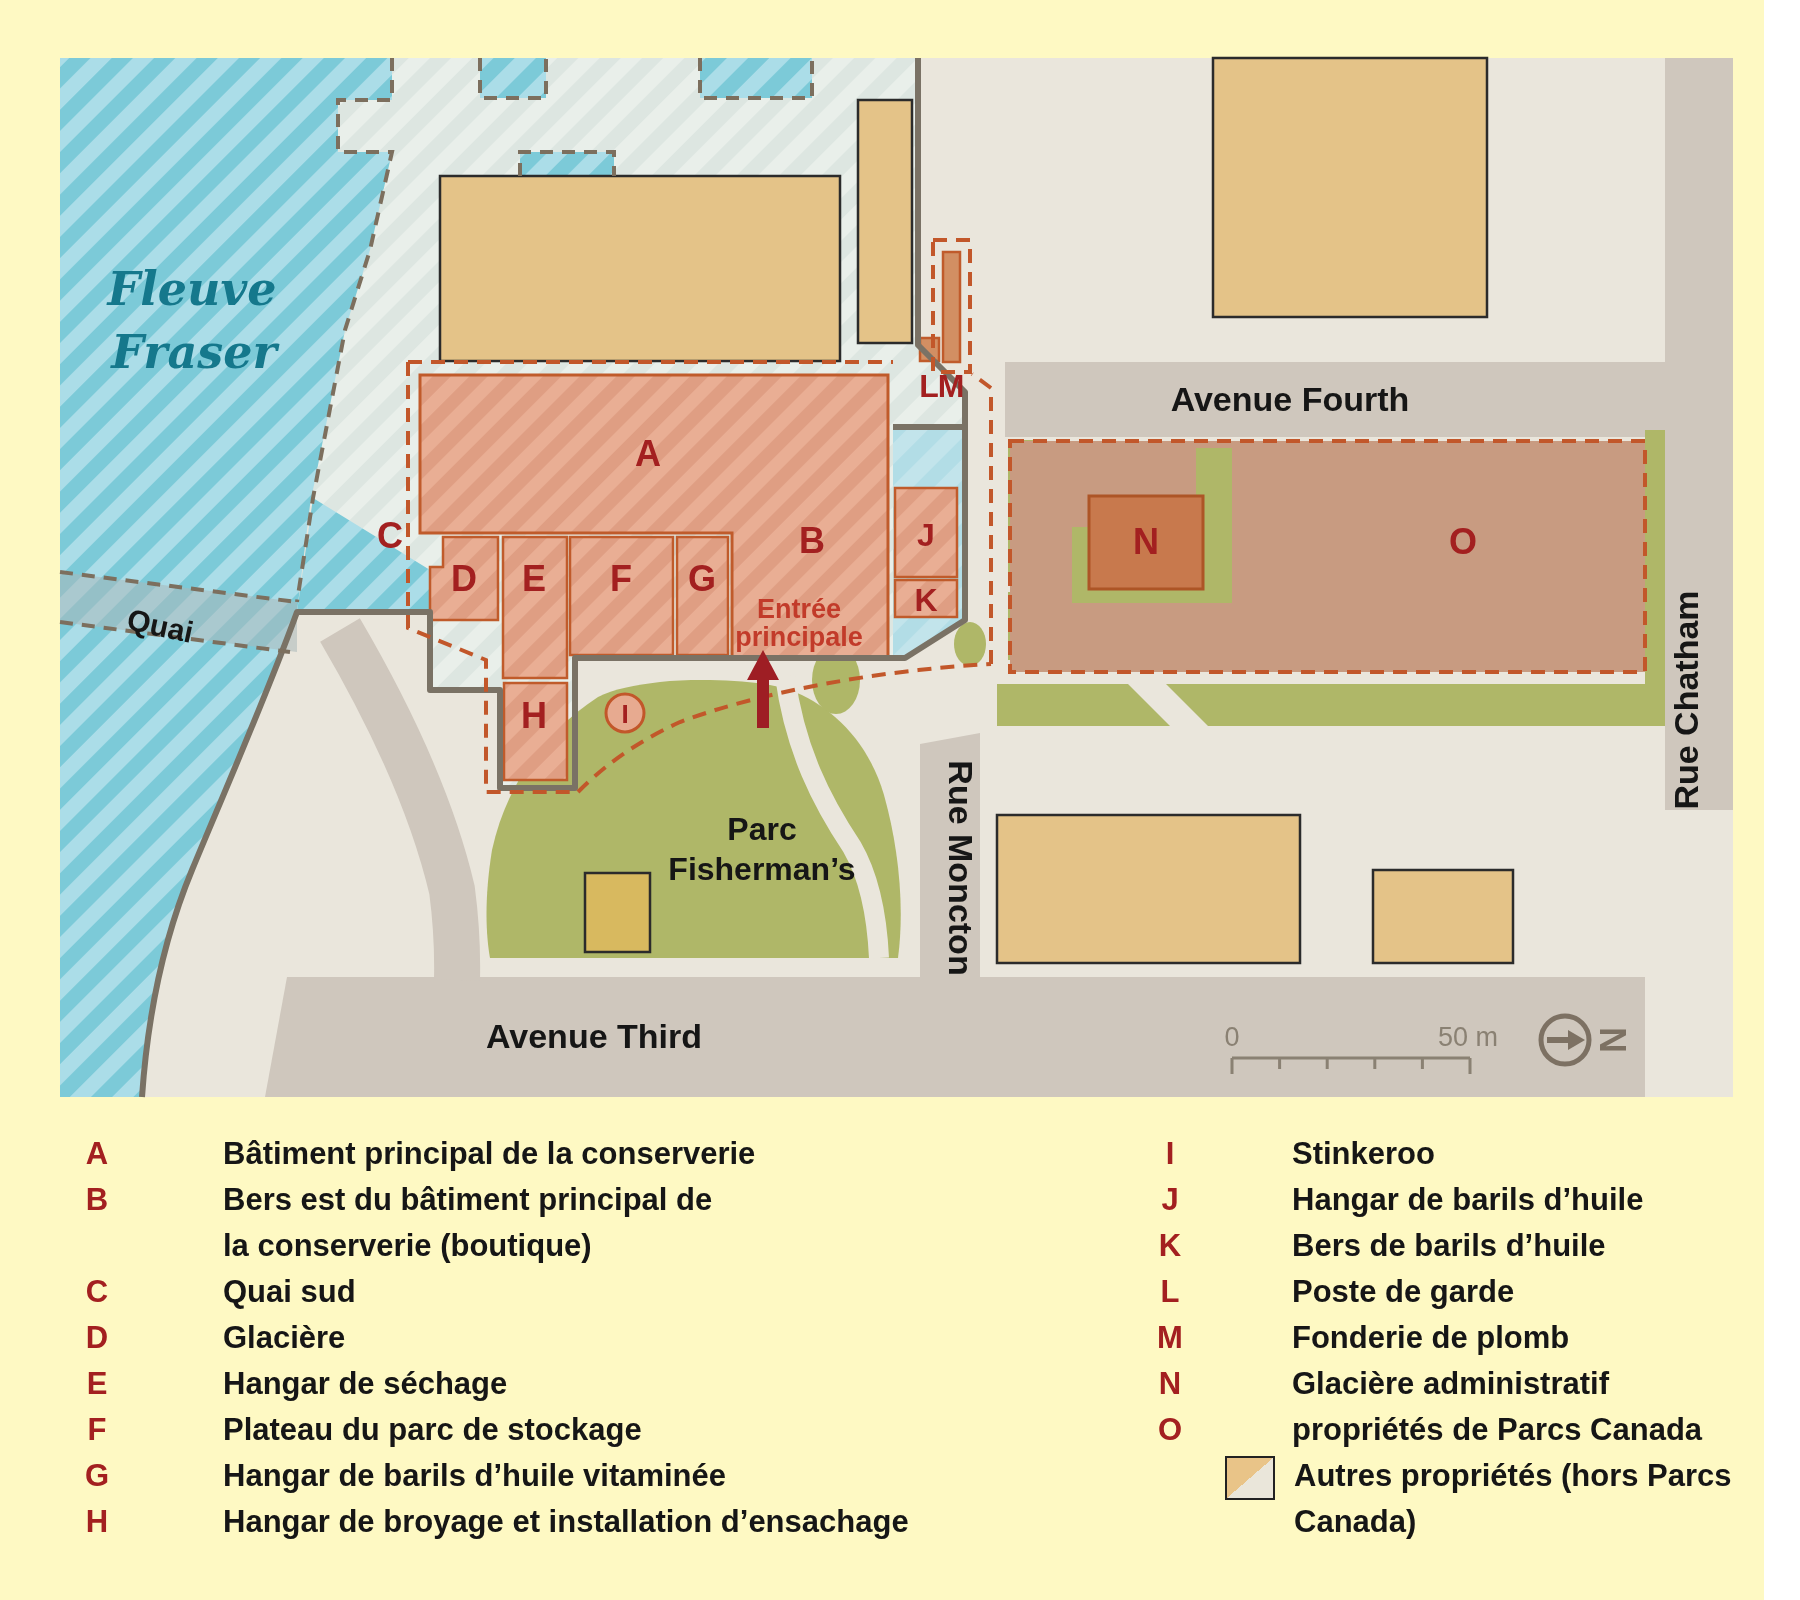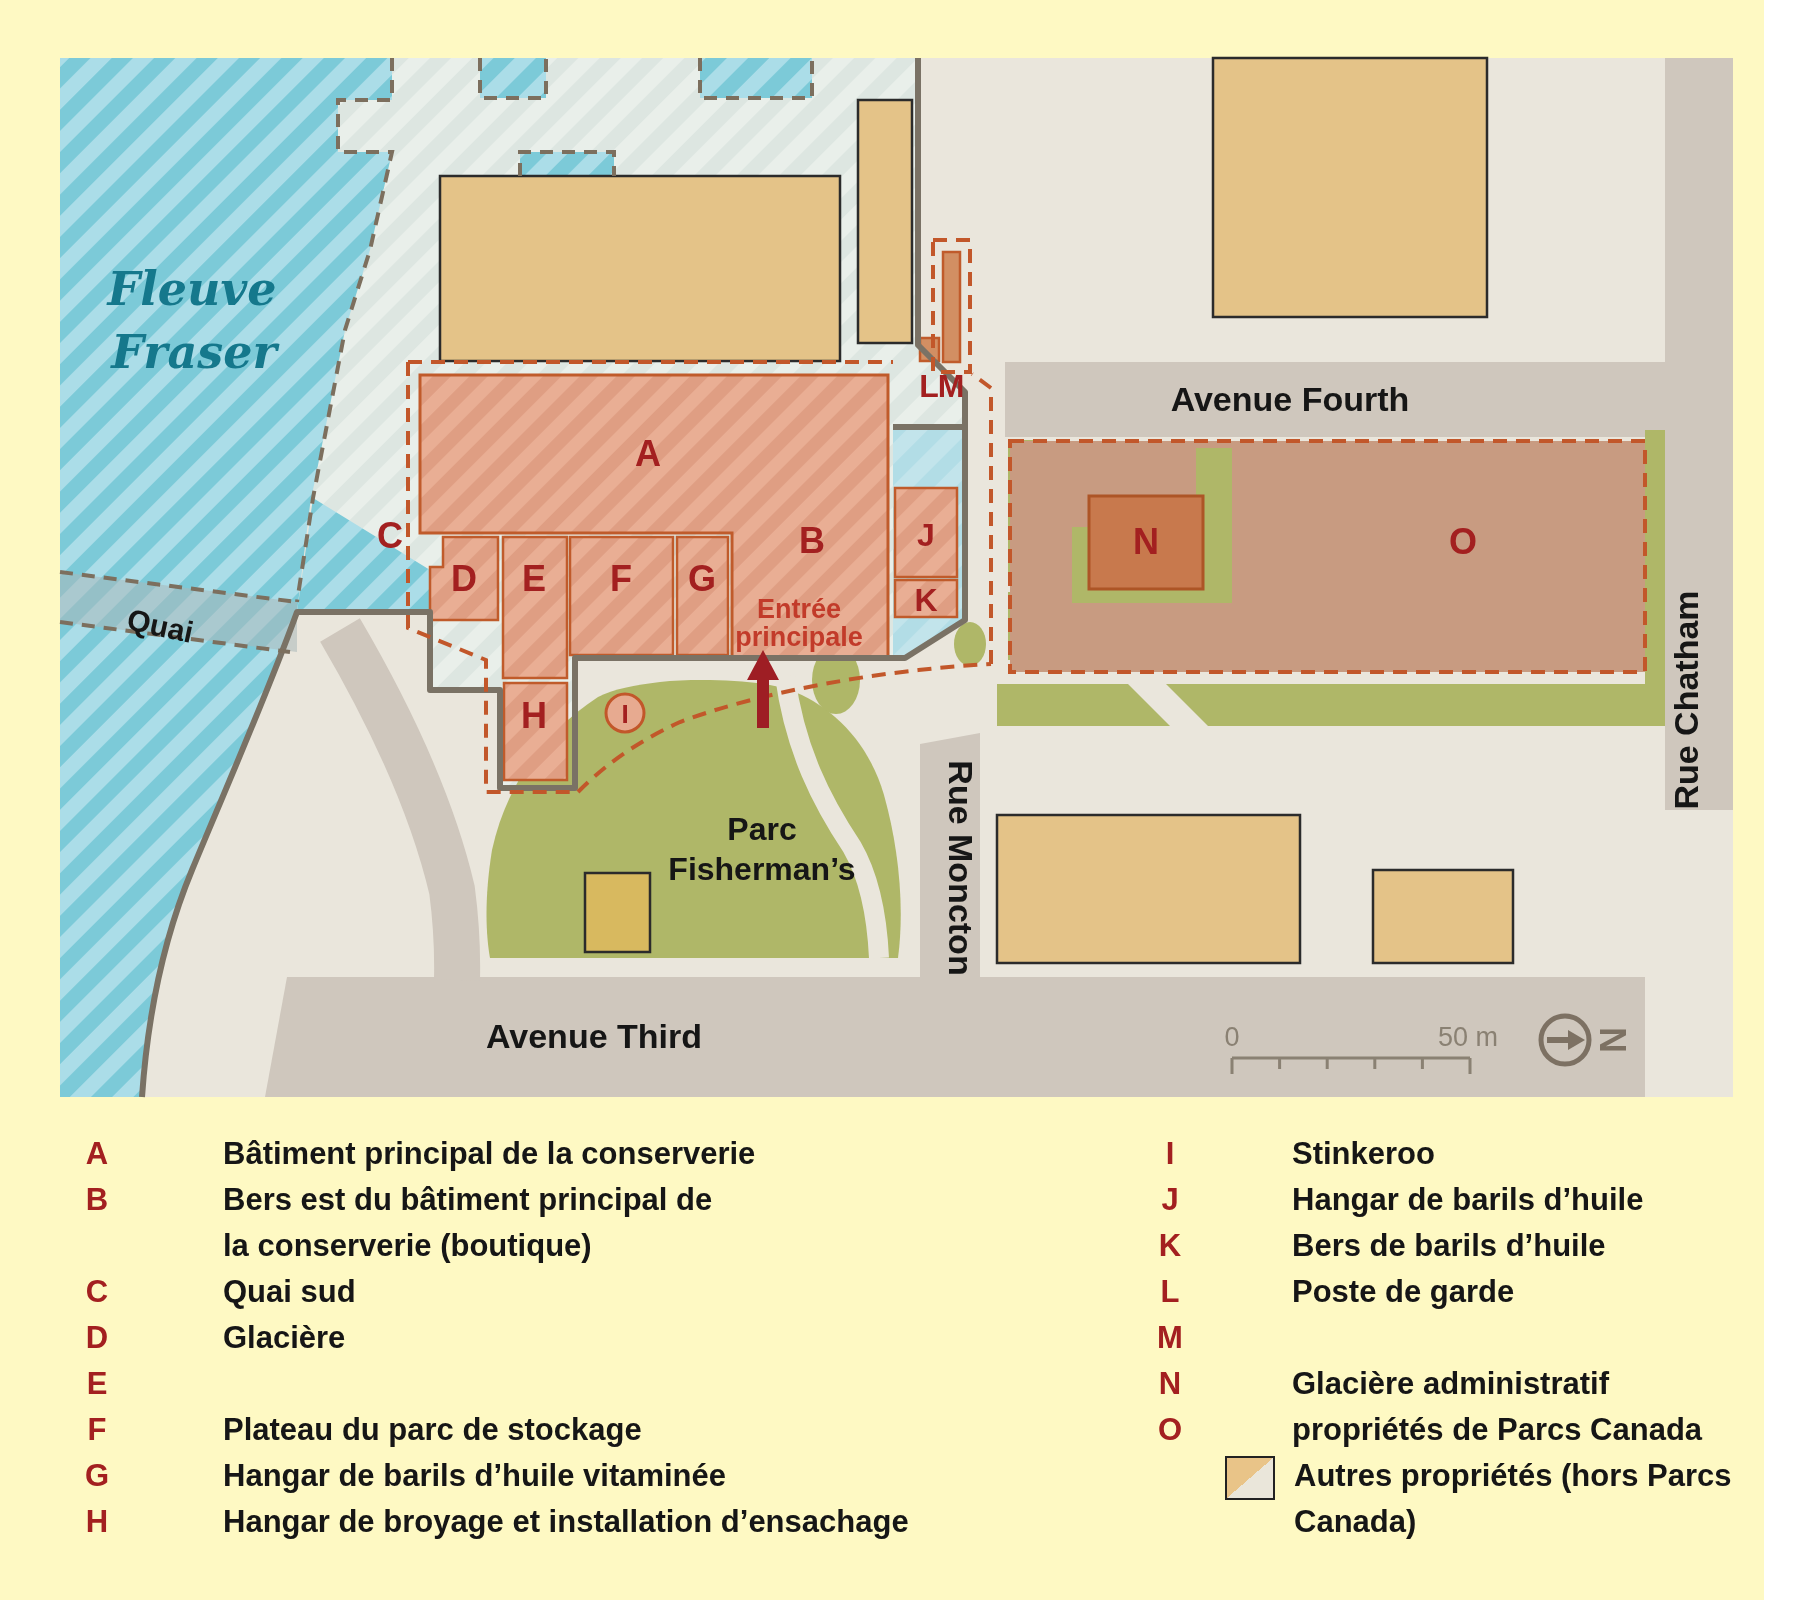--- a/index.html
+++ b/index.html
@@ -189,20 +189,23 @@
         </div>
   </div>
   <div class="legend-row">
     <span class="lg-letter">D</span>
     <div class="lg-text">
           <span>Glacière</span>
         </div>
   </div>
   <div class="legend-row">
     <span class="lg-letter">E</span>
+    <div class="lg-text">
+          <span>Hangar de séchage</span>
+        </div>
   </div>
   <div class="legend-row">
     <span class="lg-letter">F</span>
     <div class="lg-text">
           <span>Plateau du parc de stockage</span>
         </div>
   </div>
   <div class="legend-row">
     <span class="lg-letter">G</span>
     <div class="lg-text">
@@ -237,20 +240,23 @@
         </div>
   </div>
   <div class="legend-row">
     <span class="lg-letter">L</span>
     <div class="lg-text">
           <span>Poste de garde</span>
         </div>
   </div>
   <div class="legend-row">
     <span class="lg-letter">M</span>
+    <div class="lg-text">
+          <span>Fonderie de plomb</span>
+        </div>
   </div>
   <div class="legend-row">
     <span class="lg-letter">N</span>
     <div class="lg-text">
           <span>Glacière administratif</span>
         </div>
   </div>
   <div class="legend-row">
     <span class="lg-letter">O</span>
     <div class="lg-text">

